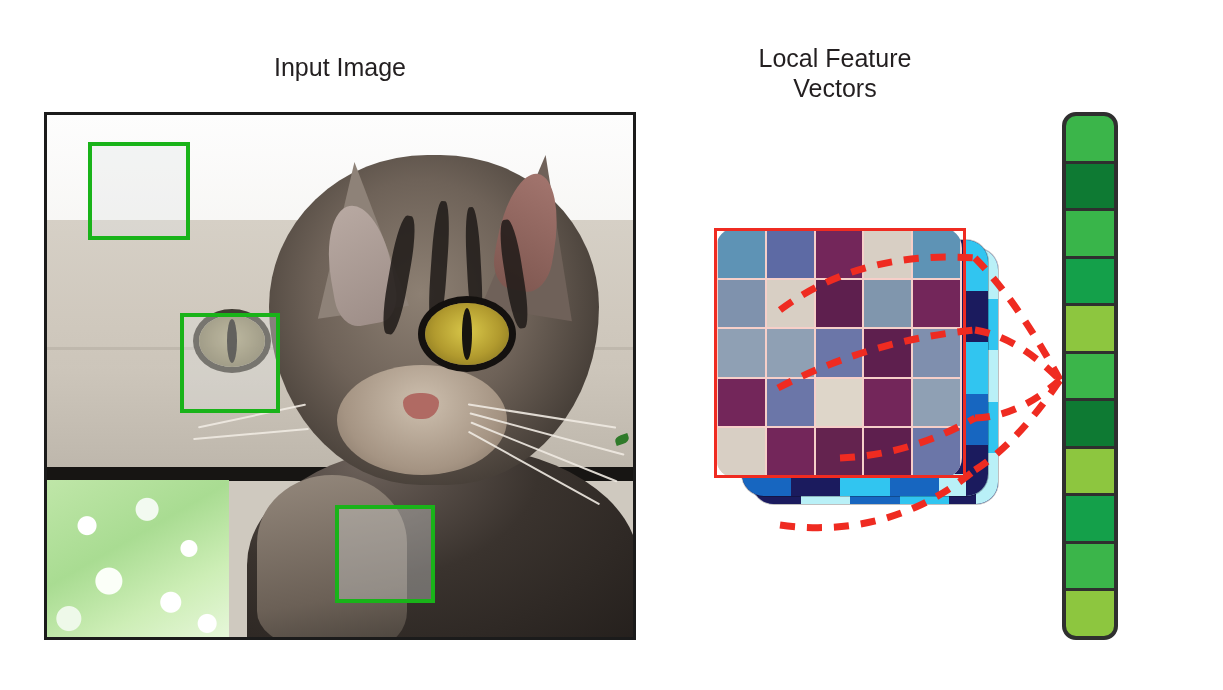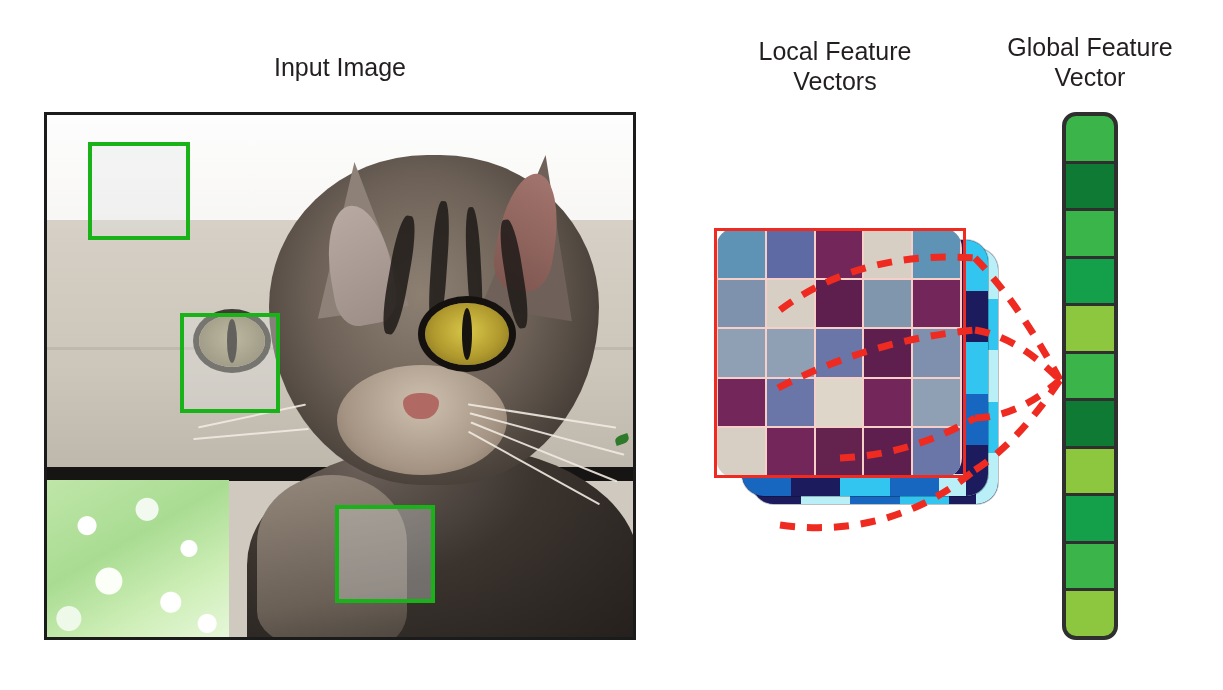--- a/index.html
+++ b/index.html
@@ -97,21 +97,21 @@
     background:radial-gradient(ellipse at 50% 45%,#a9a07a,#7e7655 70%,#5a543a);
     box-shadow:0 0 0 6px #3a352c;opacity:.95;}
   .stripe{position:absolute;background:#1e1a17;border-radius:40%;opacity:.85;}
   .whisker{position:absolute;height:2px;background:#efeae2;opacity:.9;border-radius:2px;}
 
   
   .crop-box{position:absolute;border:4px solid #19b319;box-sizing:border-box;
             background:rgba(225,228,230,0.34);}
 
   
-  #lfv-title{left:700px;top:36px;width:270px;}
+  #lfv-title{left:700px;top:43px;width:270px;}
   #gfv-title{left:985px;top:32px;width:210px;}
   #mi-caption{left:660px;top:560px;width:390px;}
 
   .fm-wrap{position:absolute;left:716px;top:228px;width:290px;height:280px;}
   .fm-layer{position:absolute;border-radius:22px;overflow:hidden;
             box-shadow:0 0 0 1px rgba(0,0,0,.25);}
   .fm-back2{left:36px;top:20px;width:246px;height:256px;background:#2a2a8f;}
   .fm-back1{left:26px;top:12px;width:246px;height:256px;background:#1b1b5e;}
   .seg-row{position:absolute;left:0;bottom:0;width:100%;height:22px;display:flex;}
   .seg-col{position:absolute;right:0;top:0;height:100%;width:22px;display:flex;flex-direction:column;}
@@ -256,22 +256,20 @@
 
   <svg class="dash-svg">
     <g id="dash-group" fill="none" stroke="#ef2b21" stroke-width="7" stroke-dasharray="15 12" stroke-linecap="butt">
         <path d="M 285 48 Q 327.5 91 370 170"></path>
         <path d="M 285 120 Q 327.5 127 370 170"></path>
         <path d="M 285 208 Q 327.5 207 370 170"></path>
         <path d="M 285 260 Q 327.5 233 370 170"></path>
       </g>
   </svg>
 
-  <div class="caption" id="gfv-title">Global Feature
-Vector</div>
 
   <div class="gfv" id="gfv">
       <div class="gcell" style="background: rgb(59, 181, 74);"></div>
       <div class="gcell" style="background: rgb(14, 122, 51);"></div>
       <div class="gcell" style="background: rgb(57, 181, 74);"></div>
       <div class="gcell" style="background: rgb(20, 160, 74);"></div>
       <div class="gcell" style="background: rgb(141, 198, 63);"></div>
       <div class="gcell" style="background: rgb(59, 181, 74);"></div>
       <div class="gcell" style="background: rgb(14, 122, 51);"></div>
       <div class="gcell" style="background: rgb(141, 198, 63);"></div>

